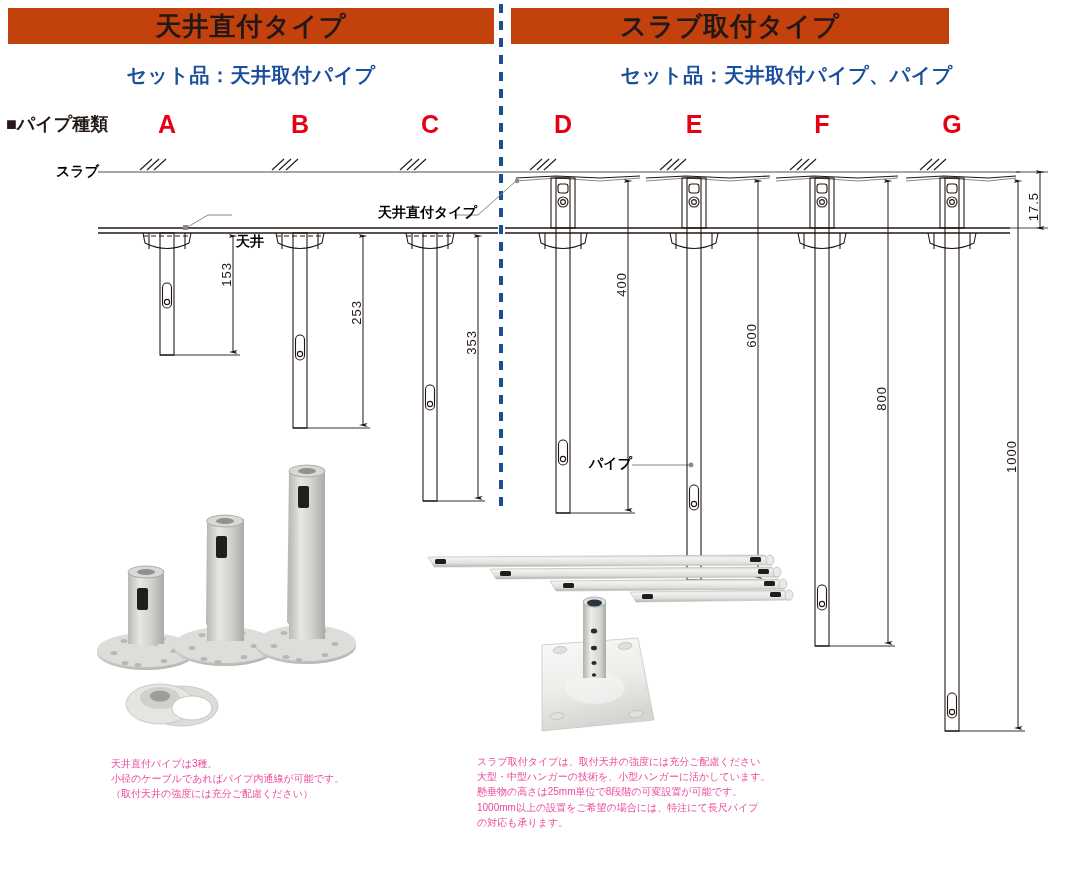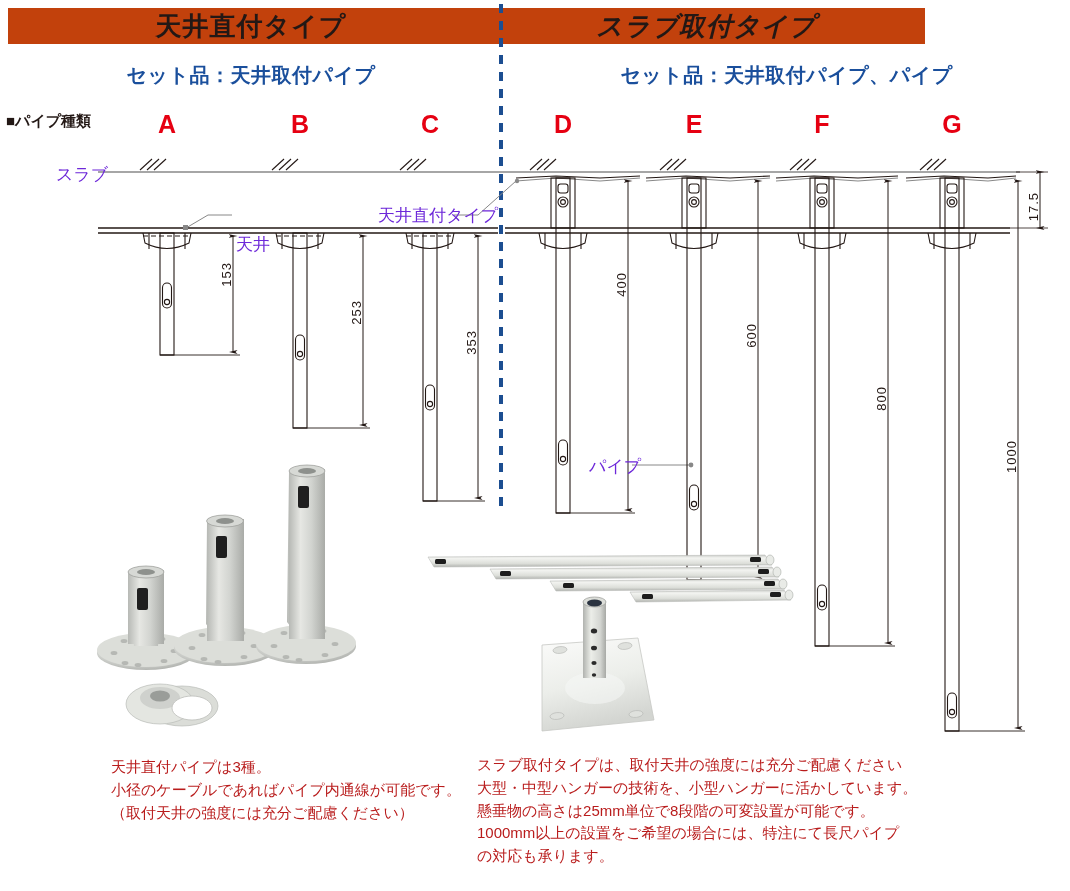--- a/index.html
+++ b/index.html
@@ -15,67 +15,67 @@
   
   .hdr-bar{
     position:absolute;top:8px;height:36px;
     background:#c2410c;
     display:flex;align-items:center;justify-content:center;
   }
   .hdr-bar span{
     font-size:26px;font-weight:bold;color:#231815;letter-spacing:1px;
   }
   #hdr-left{left:8px;width:486px;}
-  #hdr-right{left:487px;width:438px;font-style:italic;}
+  #hdr-right{left:511px;width:438px;}
 
   .subtitle{
     position:absolute;top:62px;height:26px;
     display:flex;align-items:center;justify-content:center;
     font-size:20px;font-weight:bold;color:#1a4f9c;letter-spacing:.5px;
   }
   #sub-left{left:8px;width:486px;}
   #sub-right{left:511px;width:551px;}
 
   
   #divider{
     position:absolute;left:499px;top:4px;width:4px;height:505px;
     background:repeating-linear-gradient(to bottom,#1c4e91 0 9px,transparent 9px 17px);
   }
 
   
   #pipe-kind{
     position:absolute;left:6px;top:112px;
-    font-size:15px;font-weight:bold;color:#231815;white-space:nowrap;
+    font-size:18px;font-weight:bold;color:#231815;white-space:nowrap;
   }
   .letter{
     position:absolute;top:110px;
     font-size:25px;font-weight:bold;color:#e60012;
     transform:translateX(-50%);
   }
 
   
   #drawing{position:absolute;left:0;top:0;width:1070px;height:760px;}
 
   
   .anno{
-    position:absolute;font-size:17px;color:#6d28d9;white-space:nowrap;
+    position:absolute;font-size:14px;color:#000000;white-space:nowrap;font-weight:bold;
   }
   .dimtxt{
     position:absolute;font-size:13px;color:#231815;
     writing-mode:vertical-rl;
     transform:rotate(180deg);
     letter-spacing:1px;
   }
 
   
   .photo{position:absolute;}
 
   
   .caption{
-    position:absolute;font-size:15px;line-height:1.52;color:#b91c1c;
+    position:absolute;font-size:10px;line-height:1.52;color:#ec4899;
     white-space:pre-line;
   }
   #cap-left{left:111px;top:756px;}
   #cap-right{left:477px;top:754px;}
 </style>
 </head>
 <body>
 
 <div class="hdr-bar" id="hdr-left">
   <span>天井直付タイプ</span>

